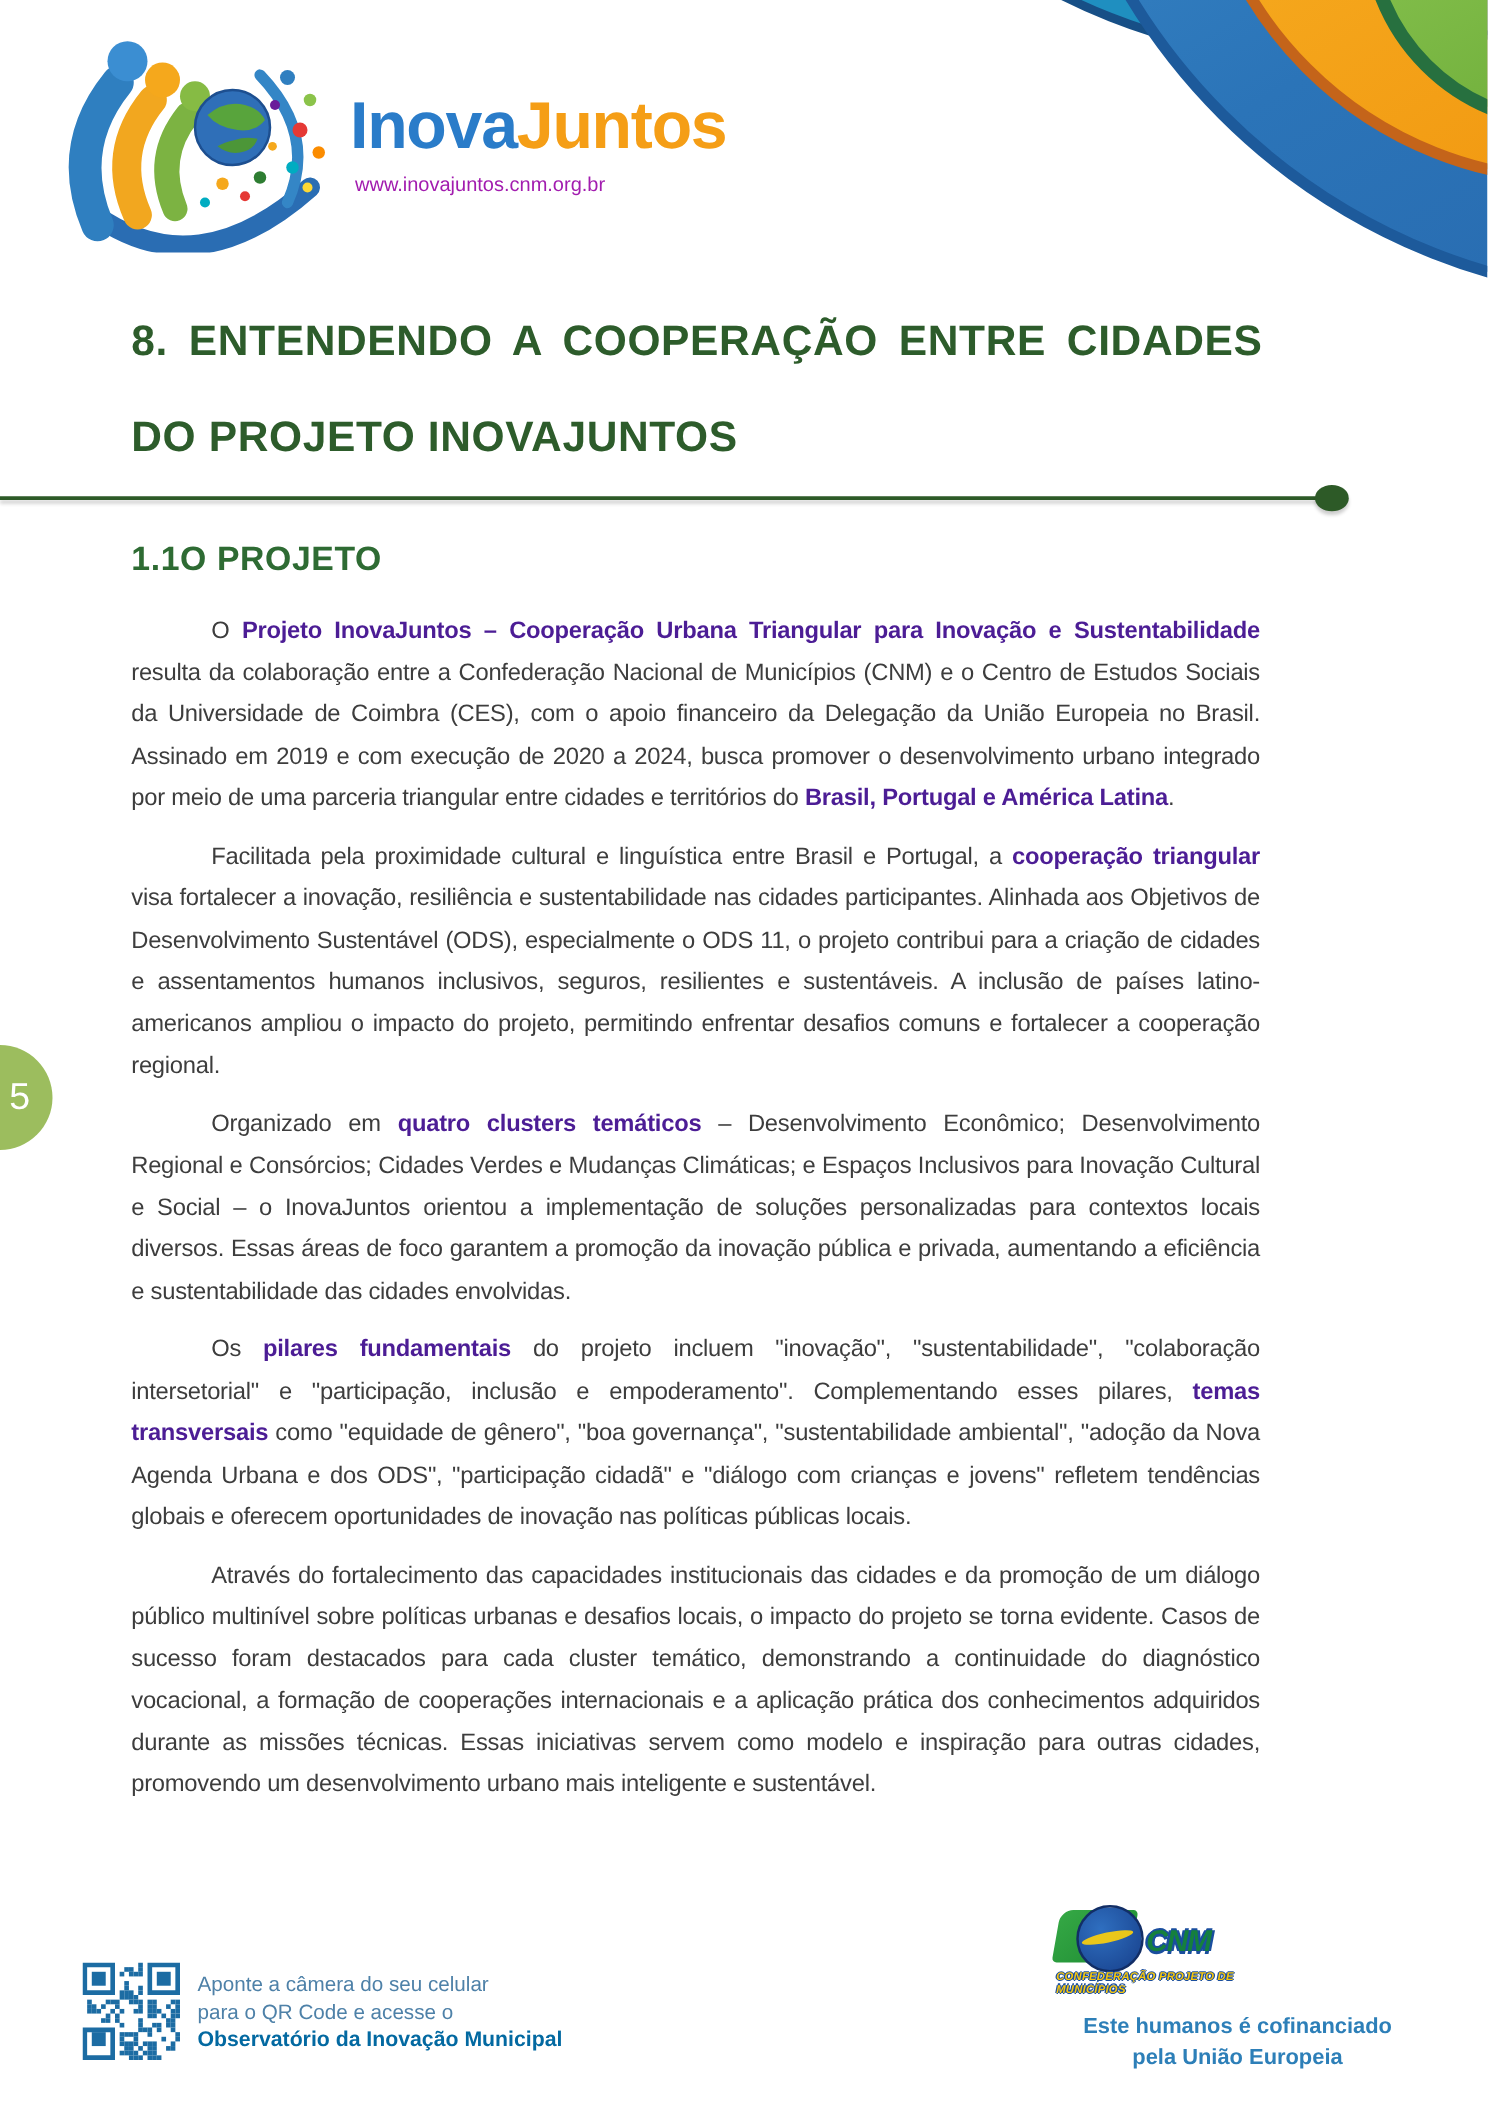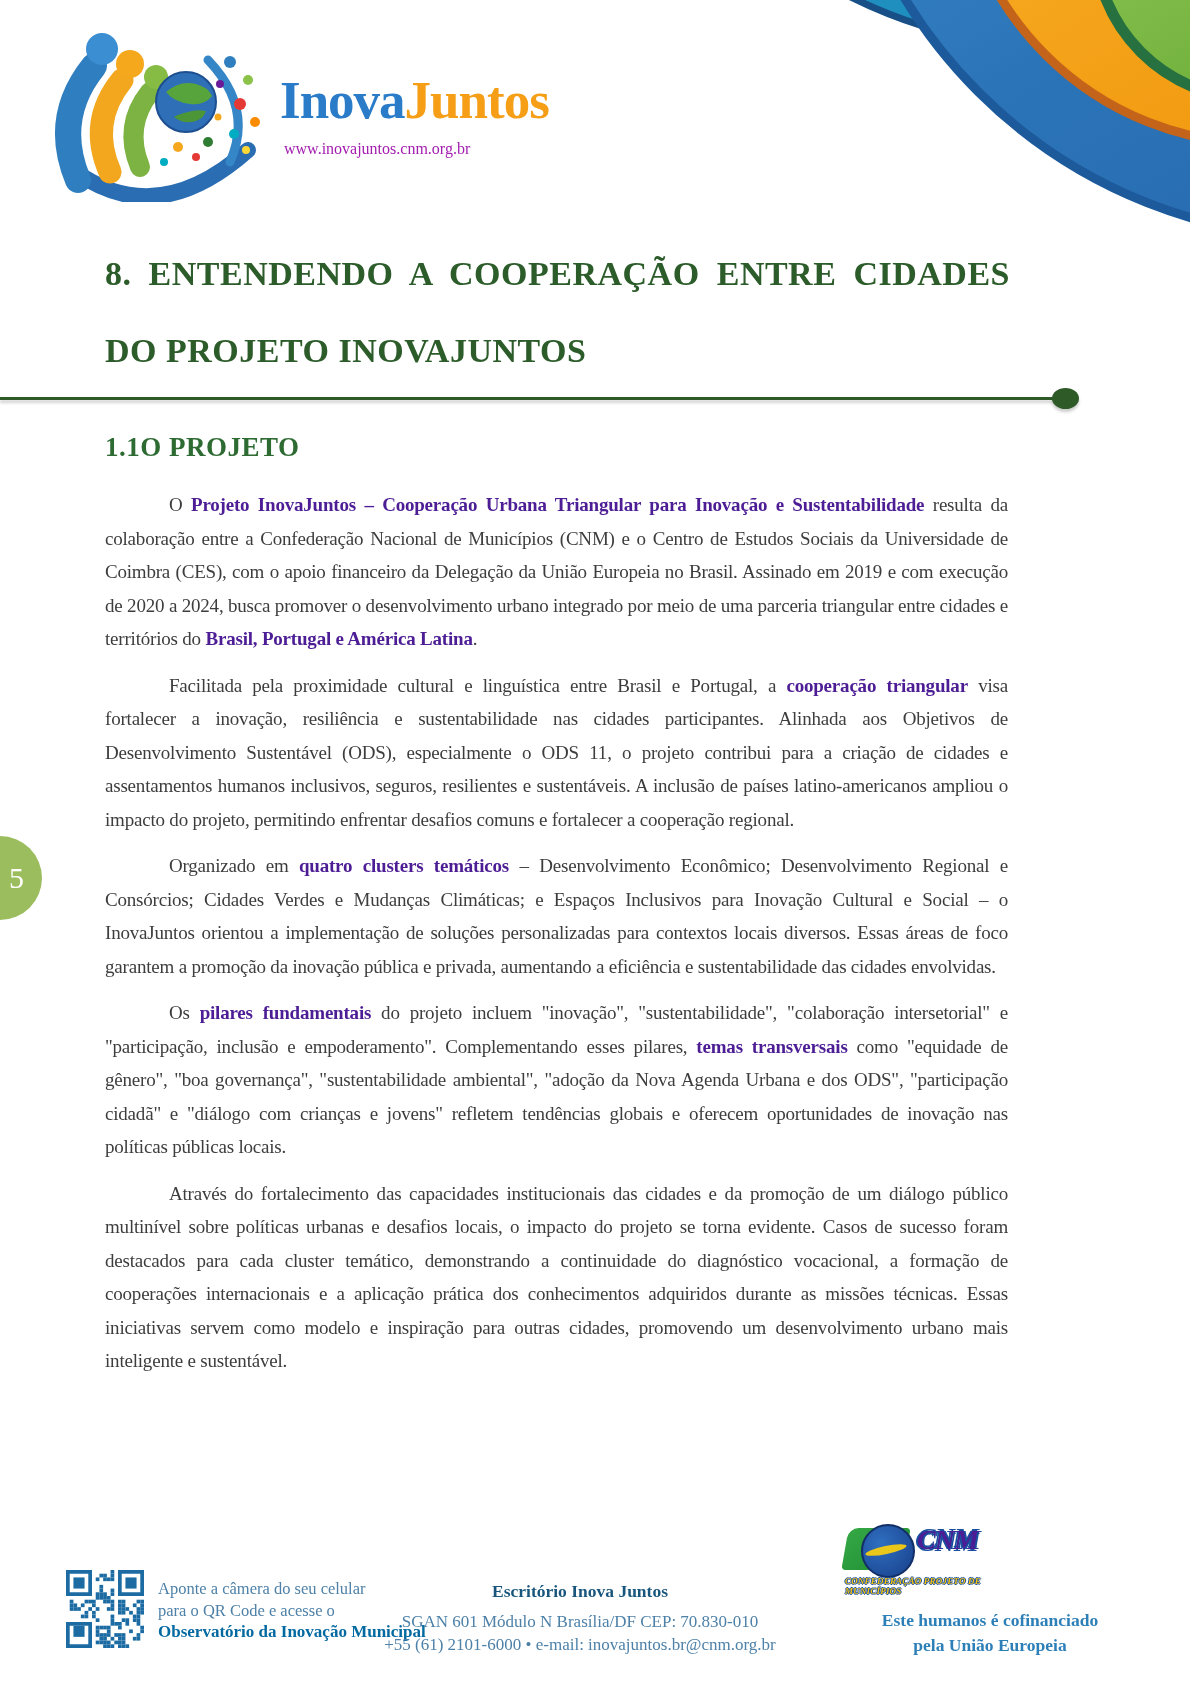--- a/index.html
+++ b/index.html
@@ -1,17 +1,17 @@
 <!DOCTYPE html>
 <html><head>
 <meta charset="utf-8">
 <style>
   html,body{margin:0;padding:0;background:#ffffff;}
   .page{position:relative;width:1190px;height:1683px;background:#fff;overflow:hidden;
-        font-family:Liberation Serif, serif;}
+        font-family:Liberation Sans, sans-serif;}
 
   
   .corner{position:absolute;top:0;right:0;width:1190px;height:260px;overflow:hidden;pointer-events:none;}
   .c{position:absolute;border-radius:50%;box-sizing:border-box;}
   .c.teal{width:940px;height:940px;right:-340px;top:-890px;
           background:linear-gradient(160deg,#41c2d8 10%,#1f8fc0 70%);border:7px solid #174f86;}
   .c.blue{width:1004px;height:1004px;right:-642px;top:-762px;
           background:linear-gradient(150deg,#4aa0d8 5%,#2b74b8 60%,#2766ab 95%);border:9px solid #1d5a9b;}
   .c.orange{width:616px;height:616px;right:-378px;top:-468px;
           background:linear-gradient(150deg,#f9b82a 10%,#f29a12 80%);border:9px solid #c4641a;}
@@ -62,22 +62,22 @@
   .office .office-title{font-weight:bold;color:#19567d;font-size:17.5px;margin-bottom:8px;}
   .office .office-line{color:#4e81a8;font-size:17px;line-height:23px;}
 
   .cnm-logo{position:absolute;left:845px;top:1524px;width:150px;height:68px;}
   .cnm-flag{position:absolute;left:0;top:4px;width:62px;height:42px;background:linear-gradient(135deg,#35a845,#1e8c33);
         border-radius:10px 4px 10px 4px;transform:skewX(-10deg);}
   .cnm-globe{position:absolute;left:16px;top:0;width:50px;height:50px;border-radius:50%;
         background:radial-gradient(circle at 35% 35%,#2f6fc0,#173f8a);border:2px solid #122e66;}
   .cnm-globe::after{content:"";position:absolute;left:2px;top:20px;width:42px;height:8px;
         background:#ffd10a;border-radius:50%;transform:rotate(-12deg);opacity:.9;}
-  .cnm-text{position:absolute;left:72px;top:0;font-size:28px;font-weight:900;font-style:italic;
-        color:#4c1d95;letter-spacing:-1px;
+  .cnm-text{position:absolute;left:72px;top:16px;font-size:24px;font-weight:900;font-style:italic;
+        color:#15803d;letter-spacing:-1px;
         text-shadow:-2px 0 #1a4e9e,2px 0 #1a4e9e,0 -2px #1a4e9e,0 2px #1a4e9e;}
   .cnm-caption{position:absolute;left:0px;top:52px;width:160px;font-size:9px;font-weight:bold;font-style:italic;
         color:#f7c60e;letter-spacing:.2px;text-shadow:-1px 0 #1a4e9e,1px 0 #1a4e9e,0 -1px #1a4e9e,0 1px #1a4e9e;}
 
   .ces-logo{position:absolute;left:1005px;top:1516px;width:140px;}
   .ces-row{display:flex;align-items:flex-end;}
   .ces-name{font-size:30px;color:#222;line-height:26px;margin-left:6px;letter-spacing:1px;}
   .ces-line1{font-size:11px;font-weight:bold;color:#1a1a1a;margin-top:6px;}
   .ces-line2{font-size:11px;color:#666;}
 
@@ -278,25 +278,20 @@
           <rect x="64" y="80" width="4" height="4"></rect>
         </g>
     </svg>
   </div>
   <div class="qr-caption">
     <div>Aponte a câmera do seu celular</div>
     <div>para o QR Code e acesse o</div>
     <div class="strong-line">Observatório da Inovação Municipal</div>
   </div>
 
-  <div class="office">
-    <div class="office-title">Escritório Inova Juntos</div>
-    <div class="office-line">SGAN 601 Módulo N Brasília/DF  CEP: 70.830-010</div>
-    <div class="office-line">+55 (61) 2101-6000   •   e-mail: inovajuntos.br@cnm.org.br</div>
-  </div>
 
   <div class="cnm-logo">
     <div class="cnm-flag"></div>
     <div class="cnm-globe"></div>
     <div class="cnm-text">CNM</div>
     <div class="cnm-caption">CONFEDERAÇÃO PROJETO DE MUNICÍPIOS</div>
   </div>
 
 
   <div class="eu-note">

